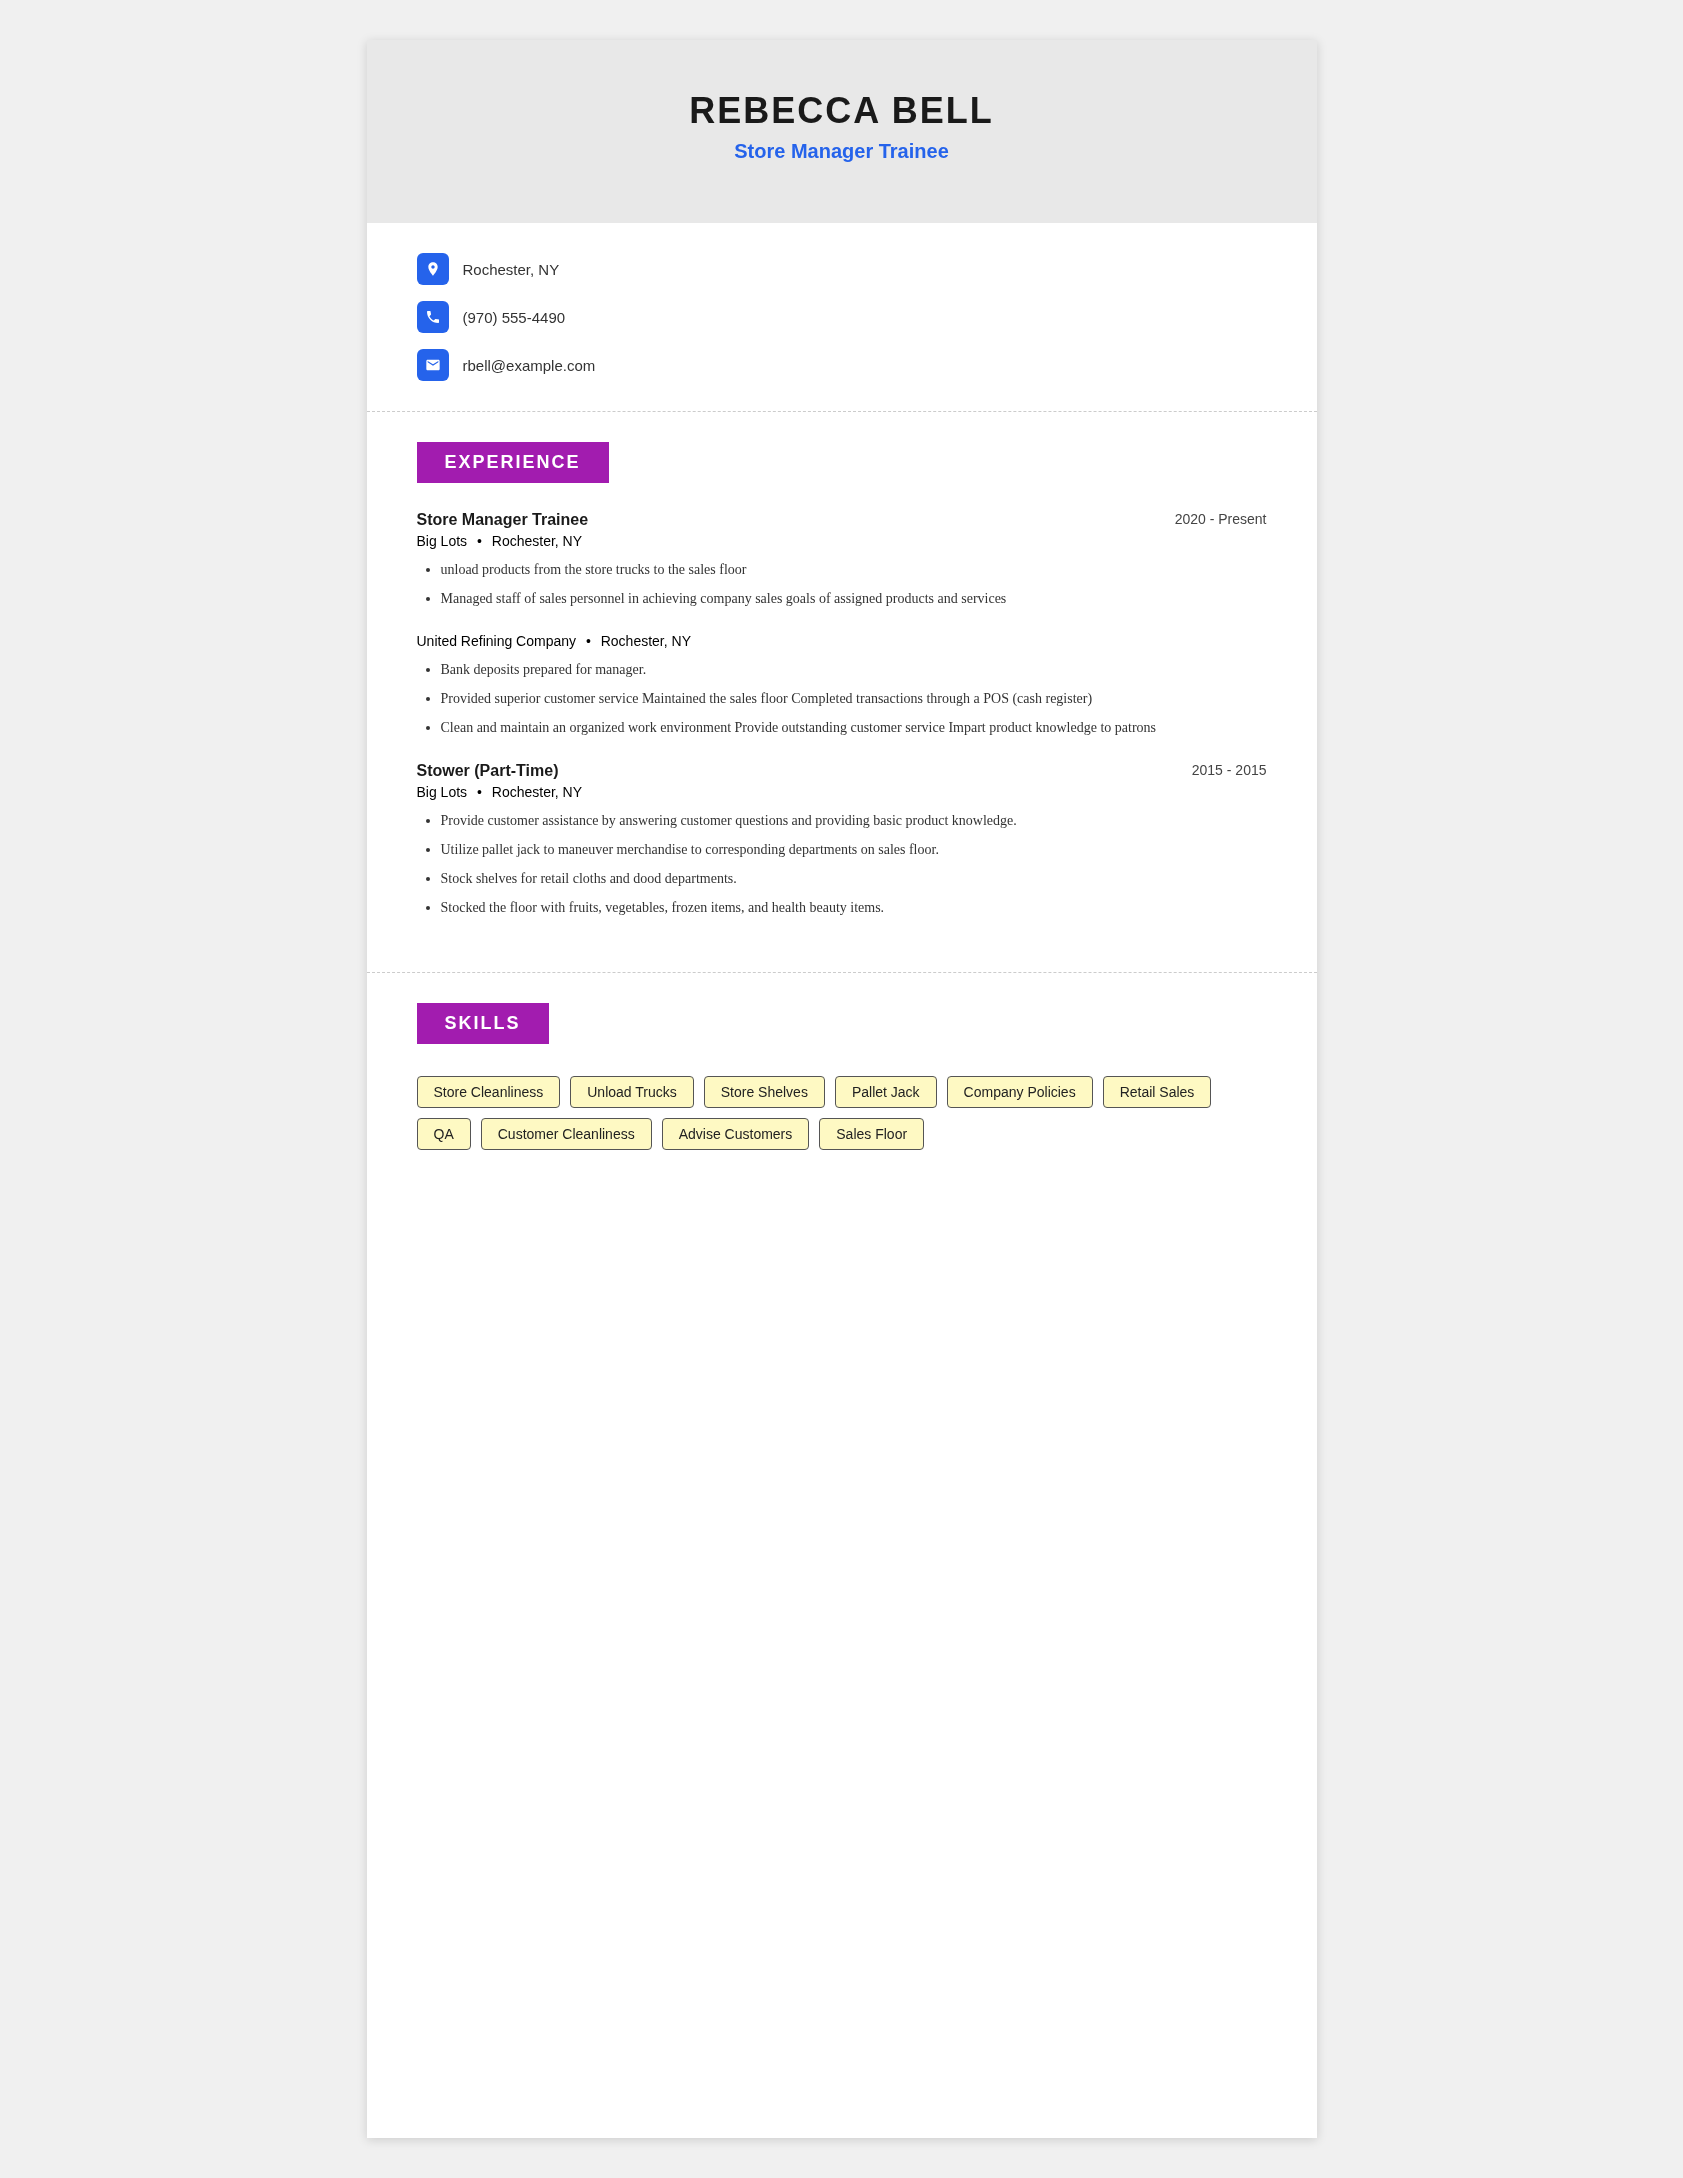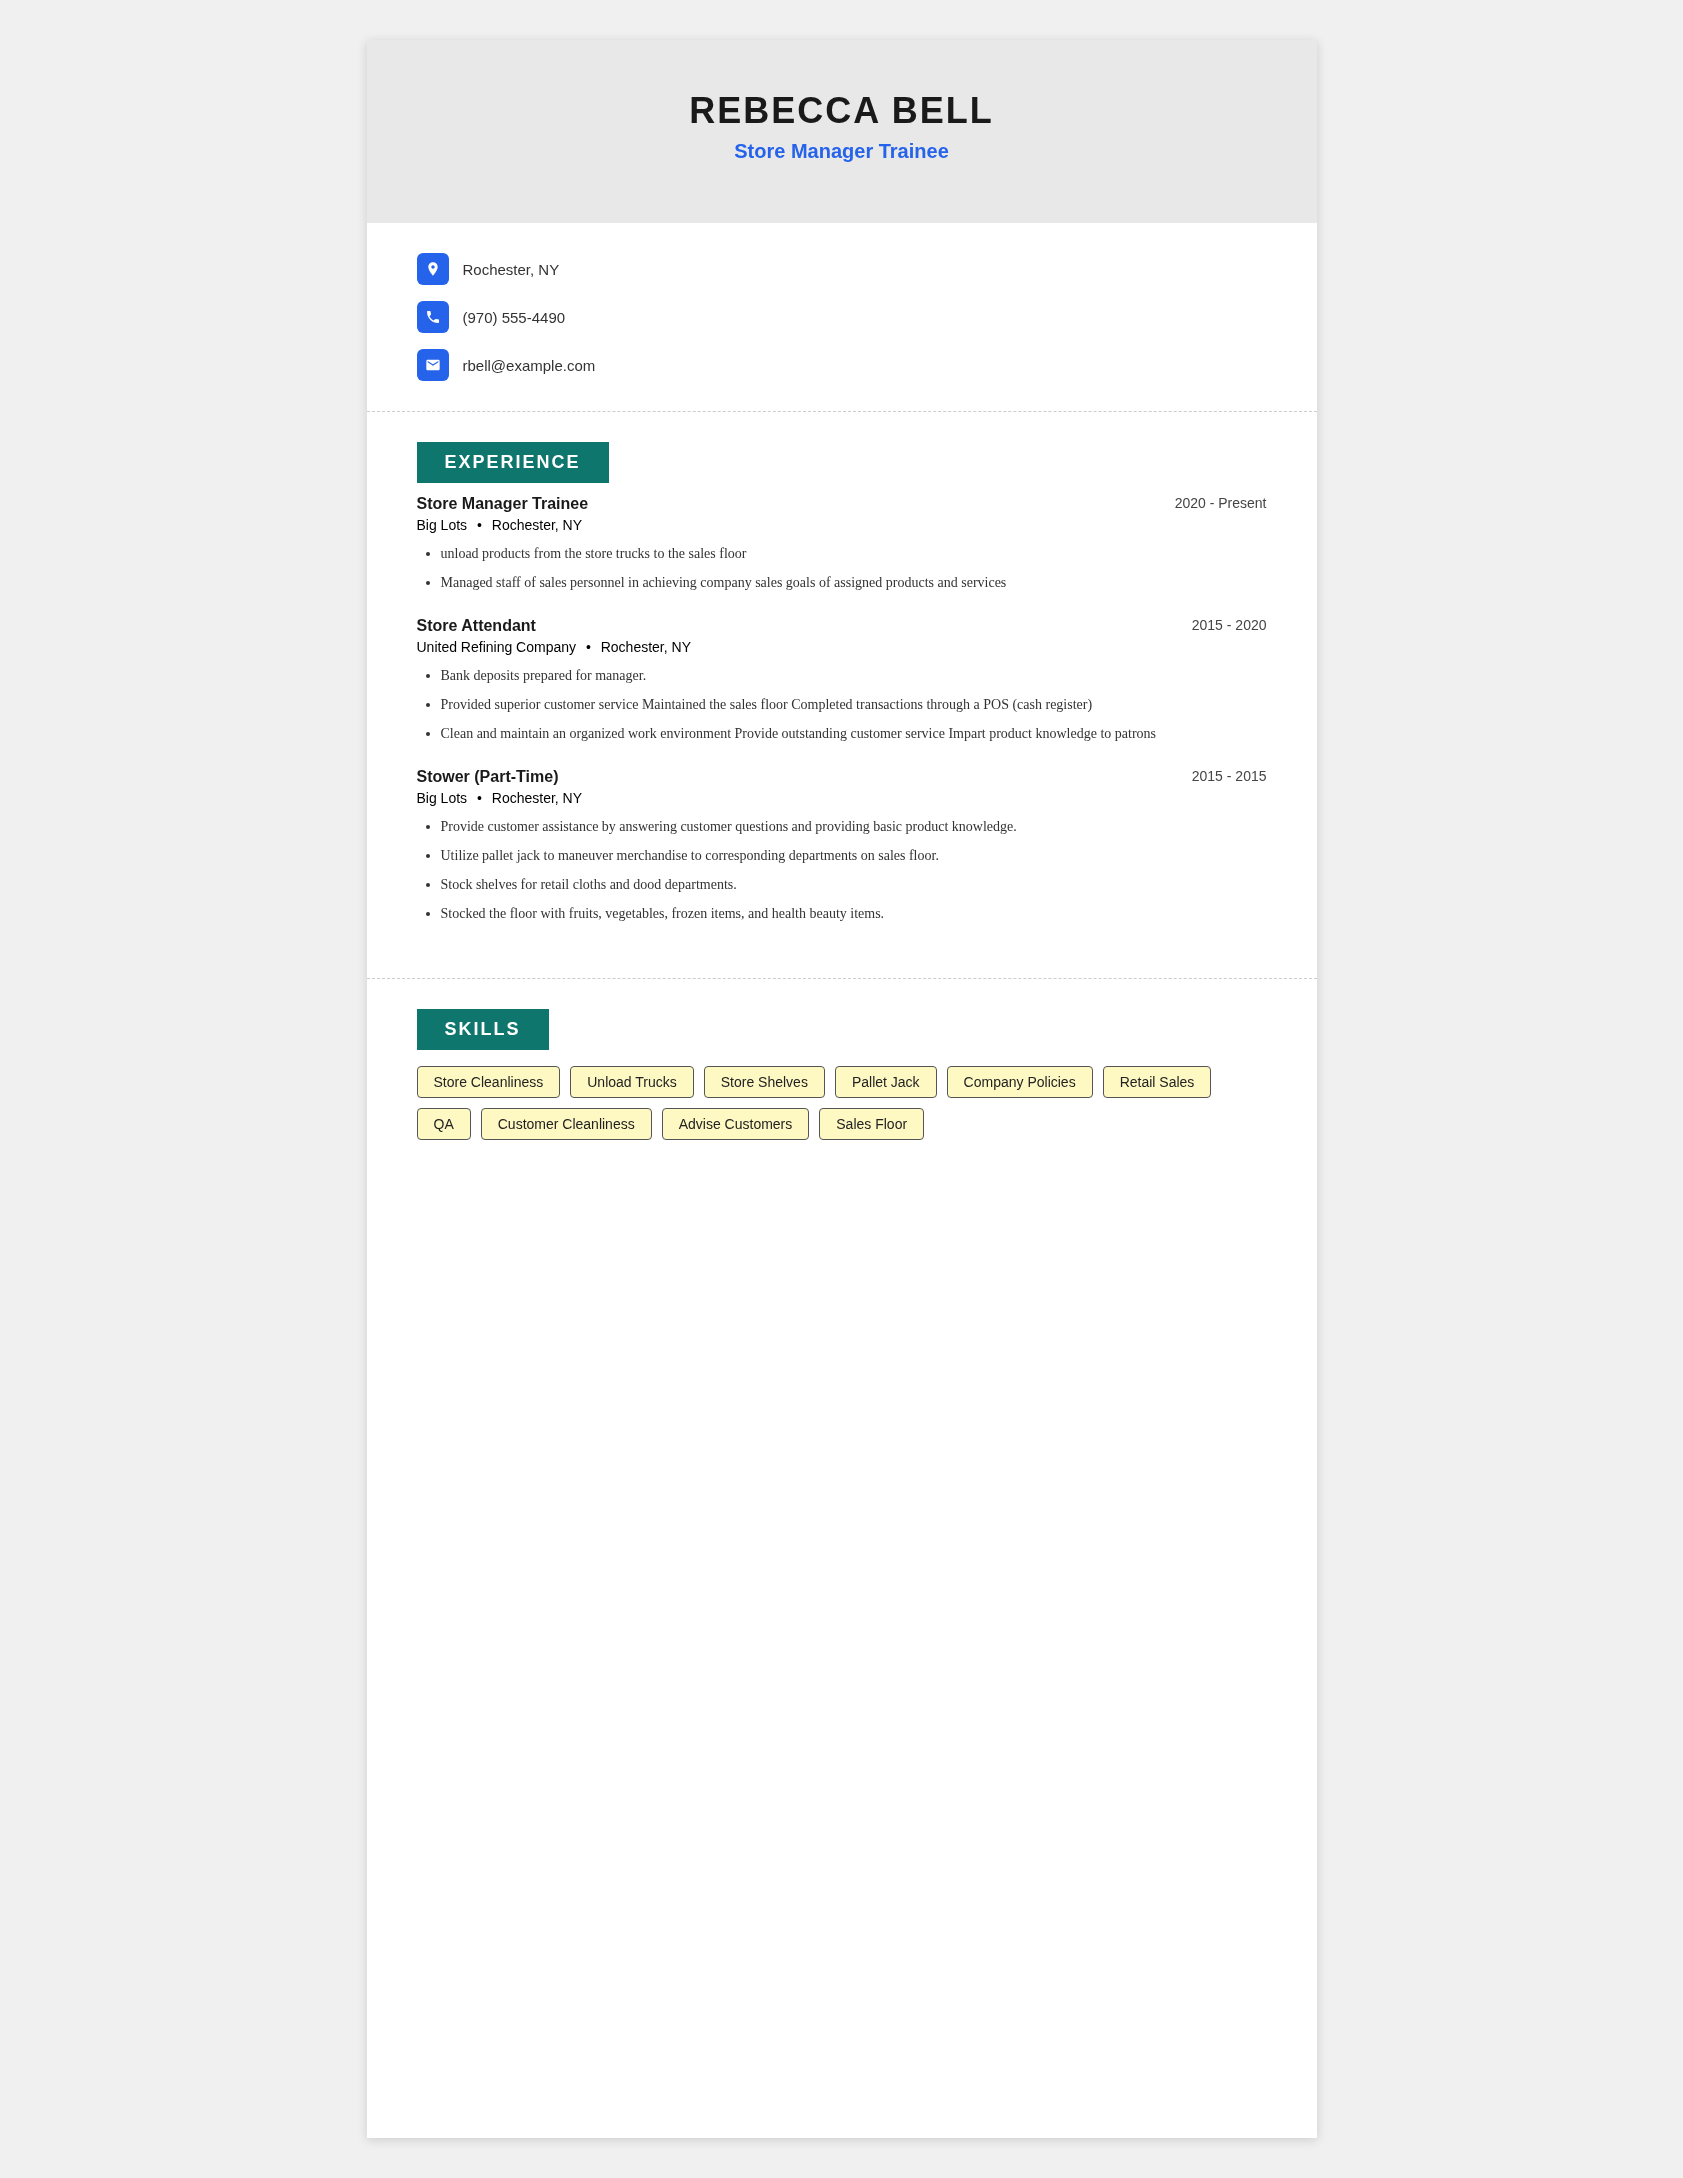--- a/index.html
+++ b/index.html
@@ -77,27 +77,27 @@
     }
 
     .contact-text {
       font-size: 15px;
       color: #333;
     }
 
     
     .section-header {
       display: inline-block;
-      background: #0f766e;
+      background: #a21caf;
       color: white;
       font-size: 18px;
       font-weight: 900;
       letter-spacing: 2px;
       padding: 10px 28px;
-      margin-bottom: 12px;
+      margin-bottom: 28px;
       text-transform: uppercase;
     }
 
     
     .experience-section {
       padding: 30px 50px;
       border-bottom: 1px dashed #ccc;
     }
 
     .job-block {
@@ -220,24 +220,20 @@
         <span>Rochester, NY</span>
       </div>
       <ul class="job-bullets">
         <li>unload products from the store trucks to the sales floor</li>
         <li>Managed staff of sales personnel in achieving company sales goals of assigned products and services</li>
       </ul>
     </div>
 
     
     <div class="job-block">
-      <div class="job-header">
-        <span class="job-title">Store Attendant</span>
-        <span class="job-dates">2015 - 2020</span>
-      </div>
       <div class="job-company">
         <span>United Refining Company</span>
         <span class="separator">•</span>
         <span>Rochester, NY</span>
       </div>
       <ul class="job-bullets">
         <li>Bank deposits prepared for manager.</li>
         <li>Provided superior customer service Maintained the sales floor Completed transactions through a POS (cash register)</li>
         <li>Clean and maintain an organized work environment Provide outstanding customer service Impart product knowledge to patrons</li>
       </ul>

